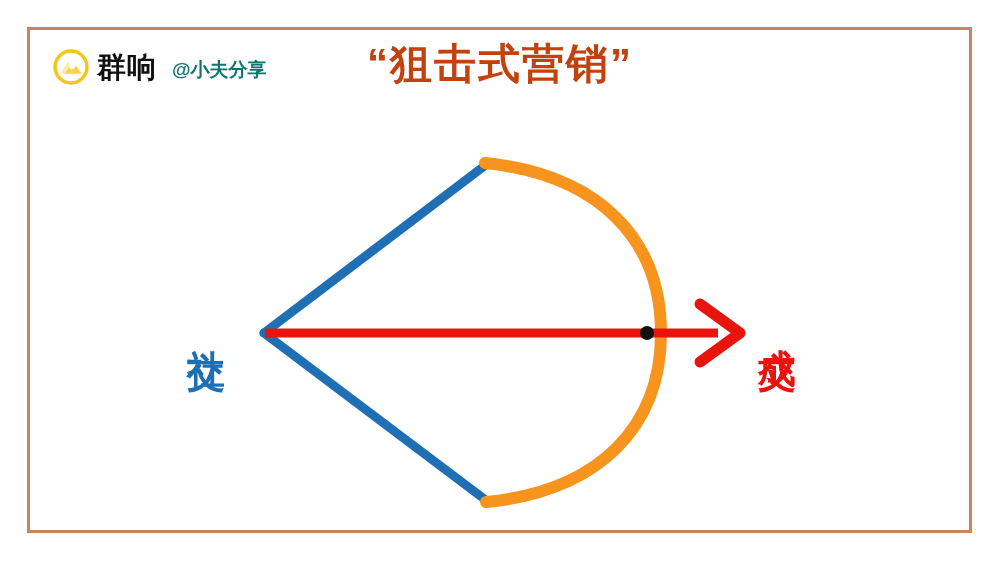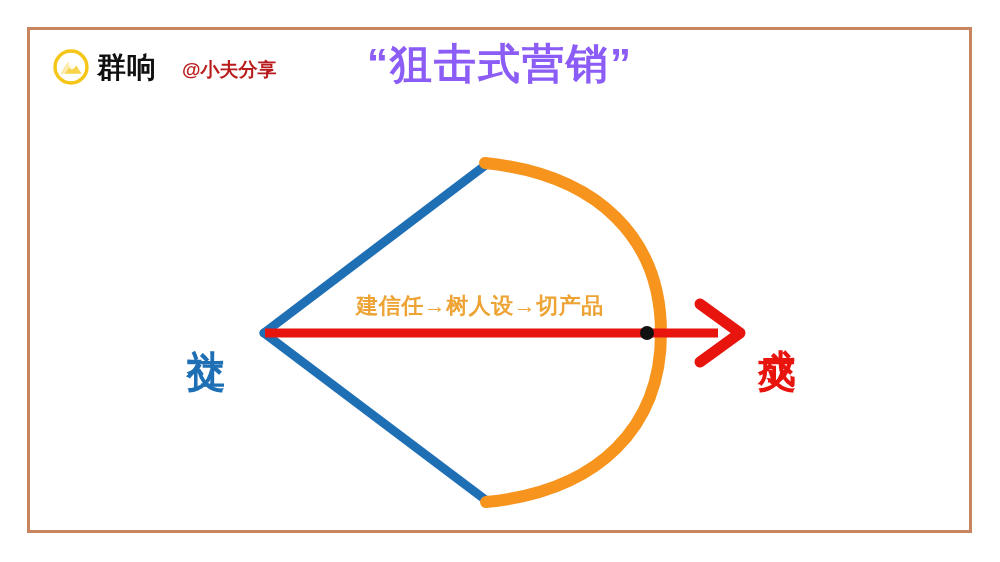--- a/index.html
+++ b/index.html
@@ -50,35 +50,35 @@
     font-size: 29px;
     font-weight: 900;
     color: #101010;
     letter-spacing: 1px;
     line-height: 1;
     white-space: nowrap;
   }
   #brand-handle {
     font-size: 19px;
     font-weight: 900;
-    color: #b91c1c;
+    color: #0f766e;
     line-height: 1;
     white-space: nowrap;
-    margin-left: 18px;
+    margin-left: 8px;
     margin-top: 4px;
   }
   #title {
     position: absolute;
     left: 0;
     top: 36px;
     width: 1000px;
     text-align: center;
     font-size: 42px;
     font-weight: 900;
-    color: #8b5cf6;
+    color: #c2410c;
     letter-spacing: 2px;
     white-space: nowrap;
   }
   
   #diagram {
     position: absolute;
     left: 0;
     top: 0;
     width: 1000px;
     height: 562px;
@@ -151,15 +151,14 @@
   </svg>
 
   <div class="side-label" id="label-social">
     <span style="writing-mode:vertical-rl; text-orientation:upright; display:inline-block;">社交</span>
   </div>
 
   <div class="side-label" id="label-deal">
     <span style="writing-mode:vertical-rl; text-orientation:upright; display:inline-block;">成交</span>
   </div>
 
-  <div class="flow-line" id="flow-top">建信任→树人设→切产品</div>
 
 </div>
 
 </body></html>

